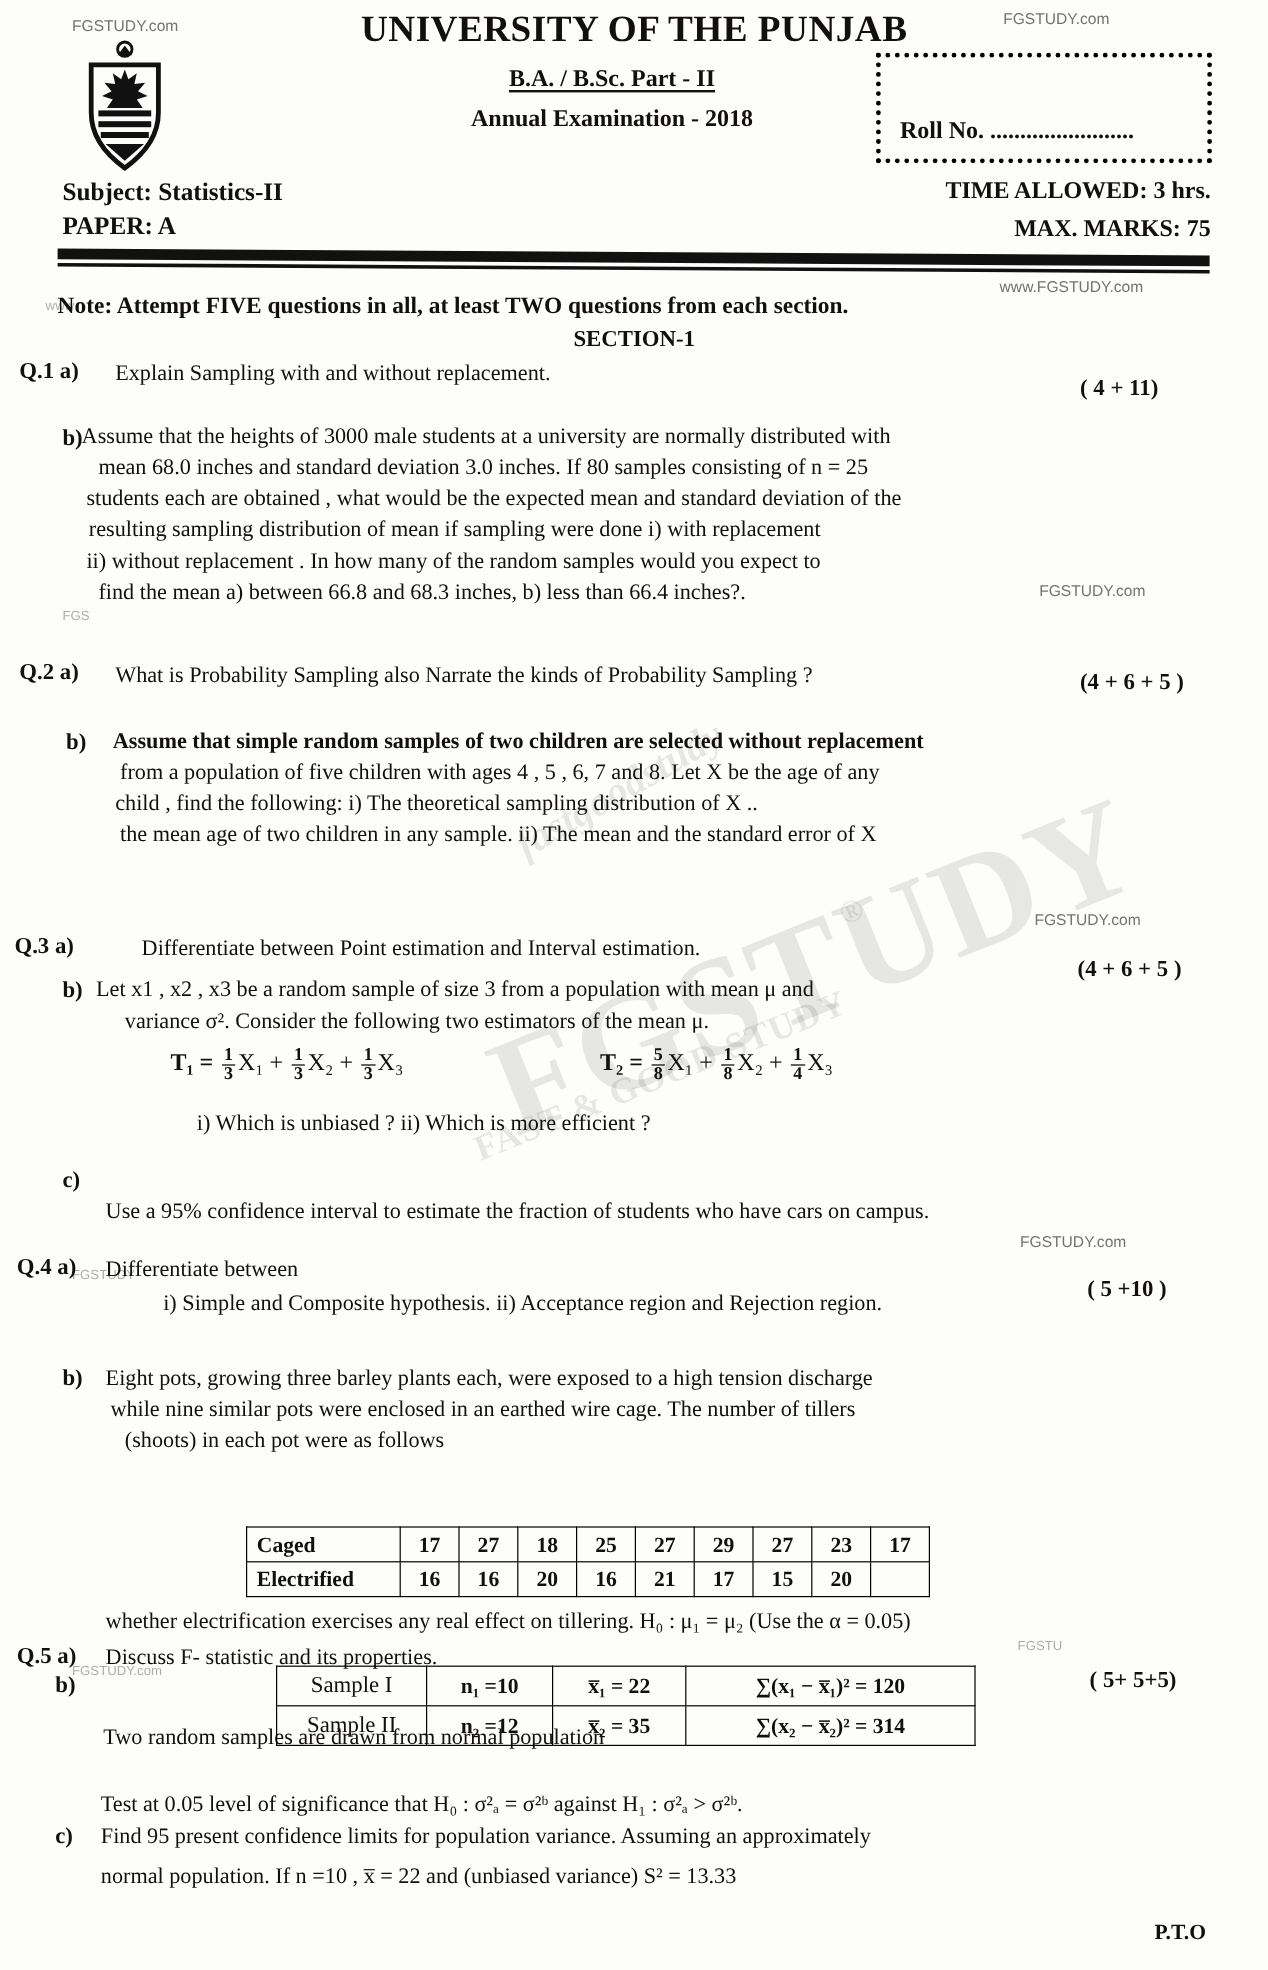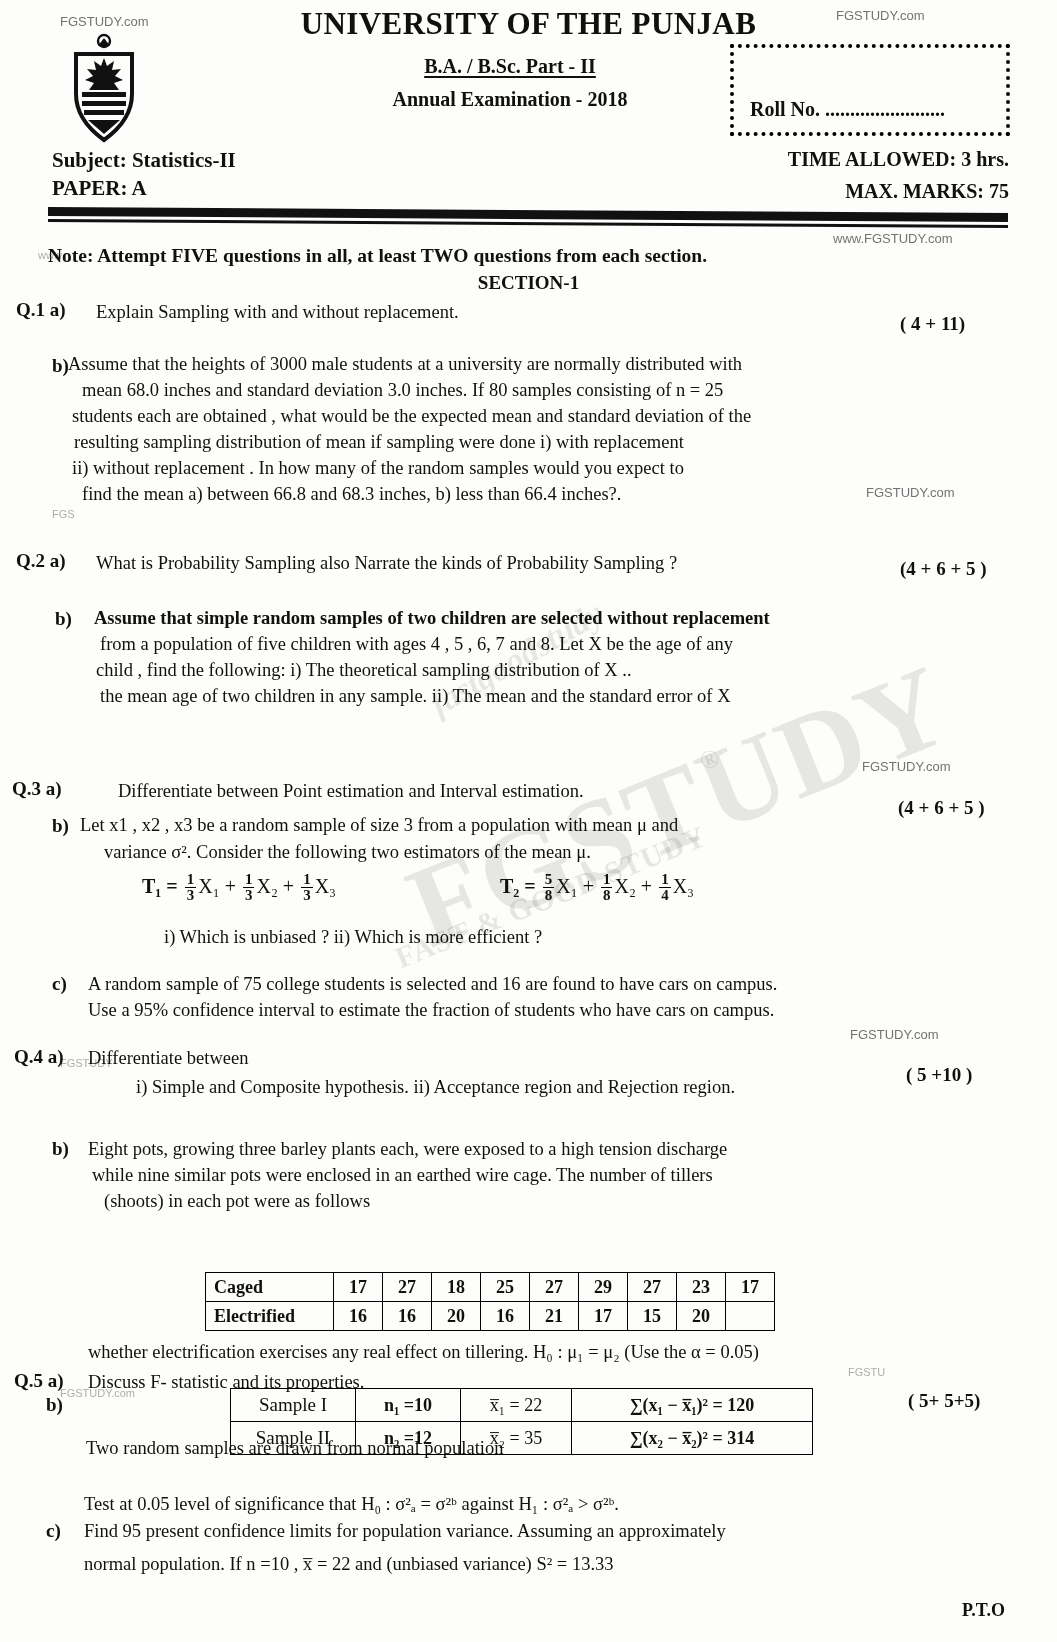--- a/index.html
+++ b/index.html
@@ -70,21 +70,21 @@
 
   #tillers{left:205px;top:1272px;}
   #tillers td{height:26px;}
   #tillers td.lbl{font-weight:bold;text-align:left;padding-left:8px;width:118px;}
   #tillers td.v{width:46px;font-weight:bold;}
 
   #samples{left:230px;top:1388px;}
   #samples td{height:32px;padding:0 6px;}
   #samples td.nm{width:112px;font-size:19px;}
   #samples td.n{width:92px;font-weight:bold;}
-  #samples td.xb{width:98px;font-weight:normal;}
+  #samples td.xb{width:98px;font-weight:bold;}
   #samples td.ss{width:228px;font-weight:bold;}
 
   .pto{position:absolute;right:52px;top:1600px;font-size:18px;font-weight:bold;}
 </style>
 </head>
 <body>
 
 <div class="page">
 
   <div class="wm wm-big" style="left:395px;top:740px;">FGSTUDY</div>
@@ -183,21 +183,20 @@
     <span class="frac"><span class="n">5</span><span class="d">8</span></span><span>X₁</span>
     <span>+</span>
     <span class="frac"><span class="n">1</span><span class="d">8</span></span><span>X₂</span>
     <span>+</span>
     <span class="frac"><span class="n">1</span><span class="d">4</span></span><span>X₃</span>
   </div>
 
   <div class="body" style="left:164px;top:925px;width:760px;">i)  Which is  unbiased ?    ii) Which is  more efficient ?</div>
 
   <div class="sublabel" style="left:52px;top:973px;">c)</div>
-  <div class="body" style="left:88px;top:972px;width:900px;">A random sample of 75 college students is selected and 16 are found to have cars on campus.</div>
   <div class="body" style="left:88px;top:998px;width:900px;">Use a 95% confidence interval to estimate the fraction of students who have  cars on campus.</div>
 
   <div class="qlabel" style="left:14px;top:1046px;">Q.4 a)</div>
   <div class="body" style="left:88px;top:1046px;width:600px;">Differentiate between</div>
   <div class="mk" style="left:906px;top:1064px;">( 5 +10 )</div>
   <div class="body" style="left:136px;top:1075px;width:820px;">i) Simple and Composite hypothesis.  ii)  Acceptance region and Rejection region.</div>
 
   <div class="sublabel" style="left:52px;top:1138px;">b)</div>
   <div class="body" style="left:88px;top:1137px;width:890px;">Eight pots, growing three barley plants each, were exposed to a high tension discharge</div>
   <div class="body" style="left:92px;top:1163px;width:890px;">while nine similar pots were enclosed in an earthed wire cage. The number of tillers</div>

